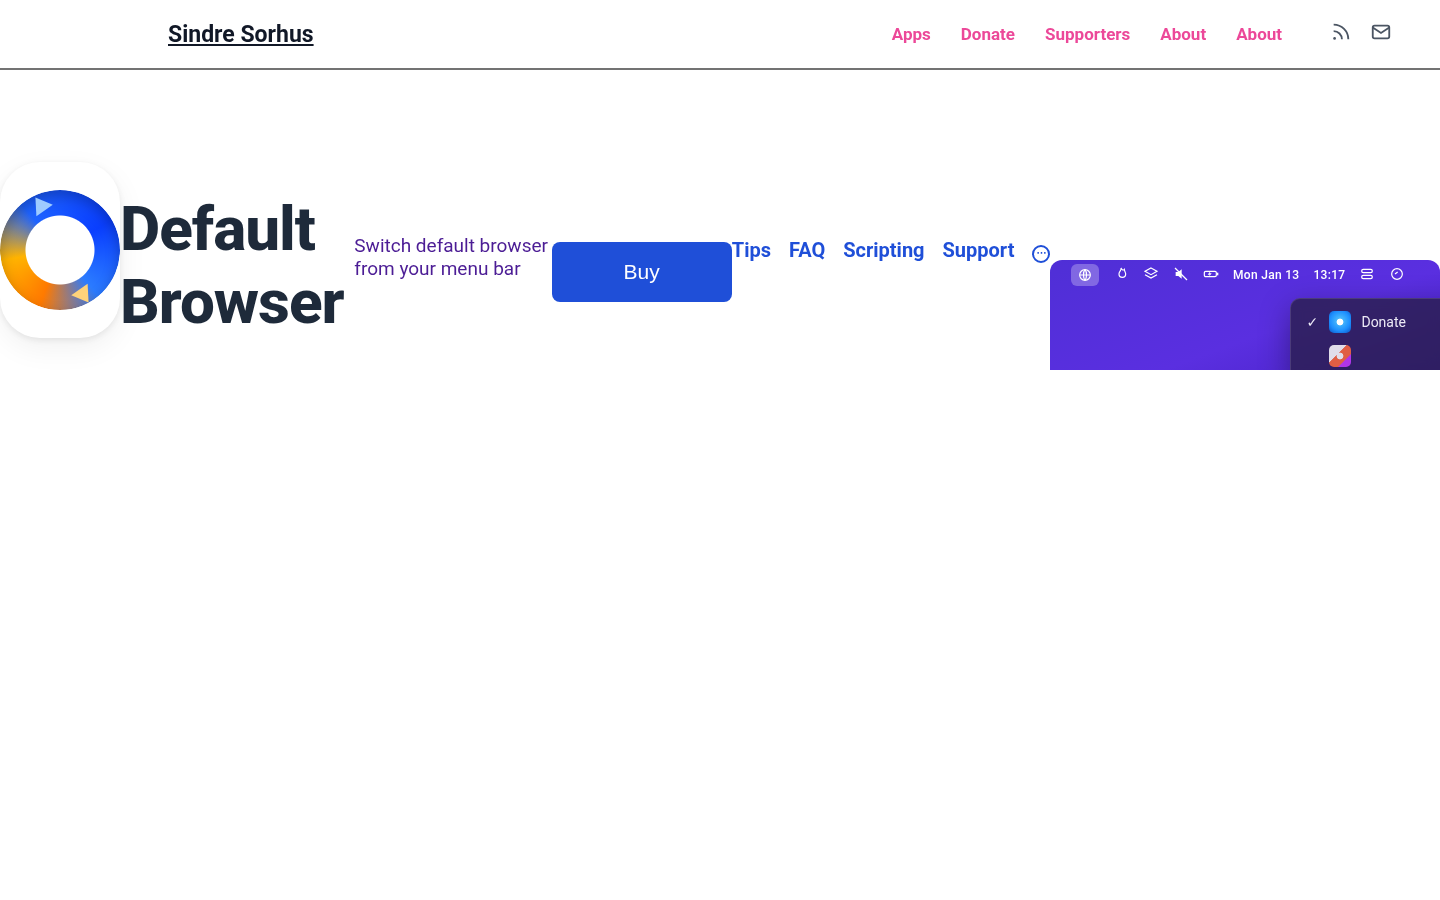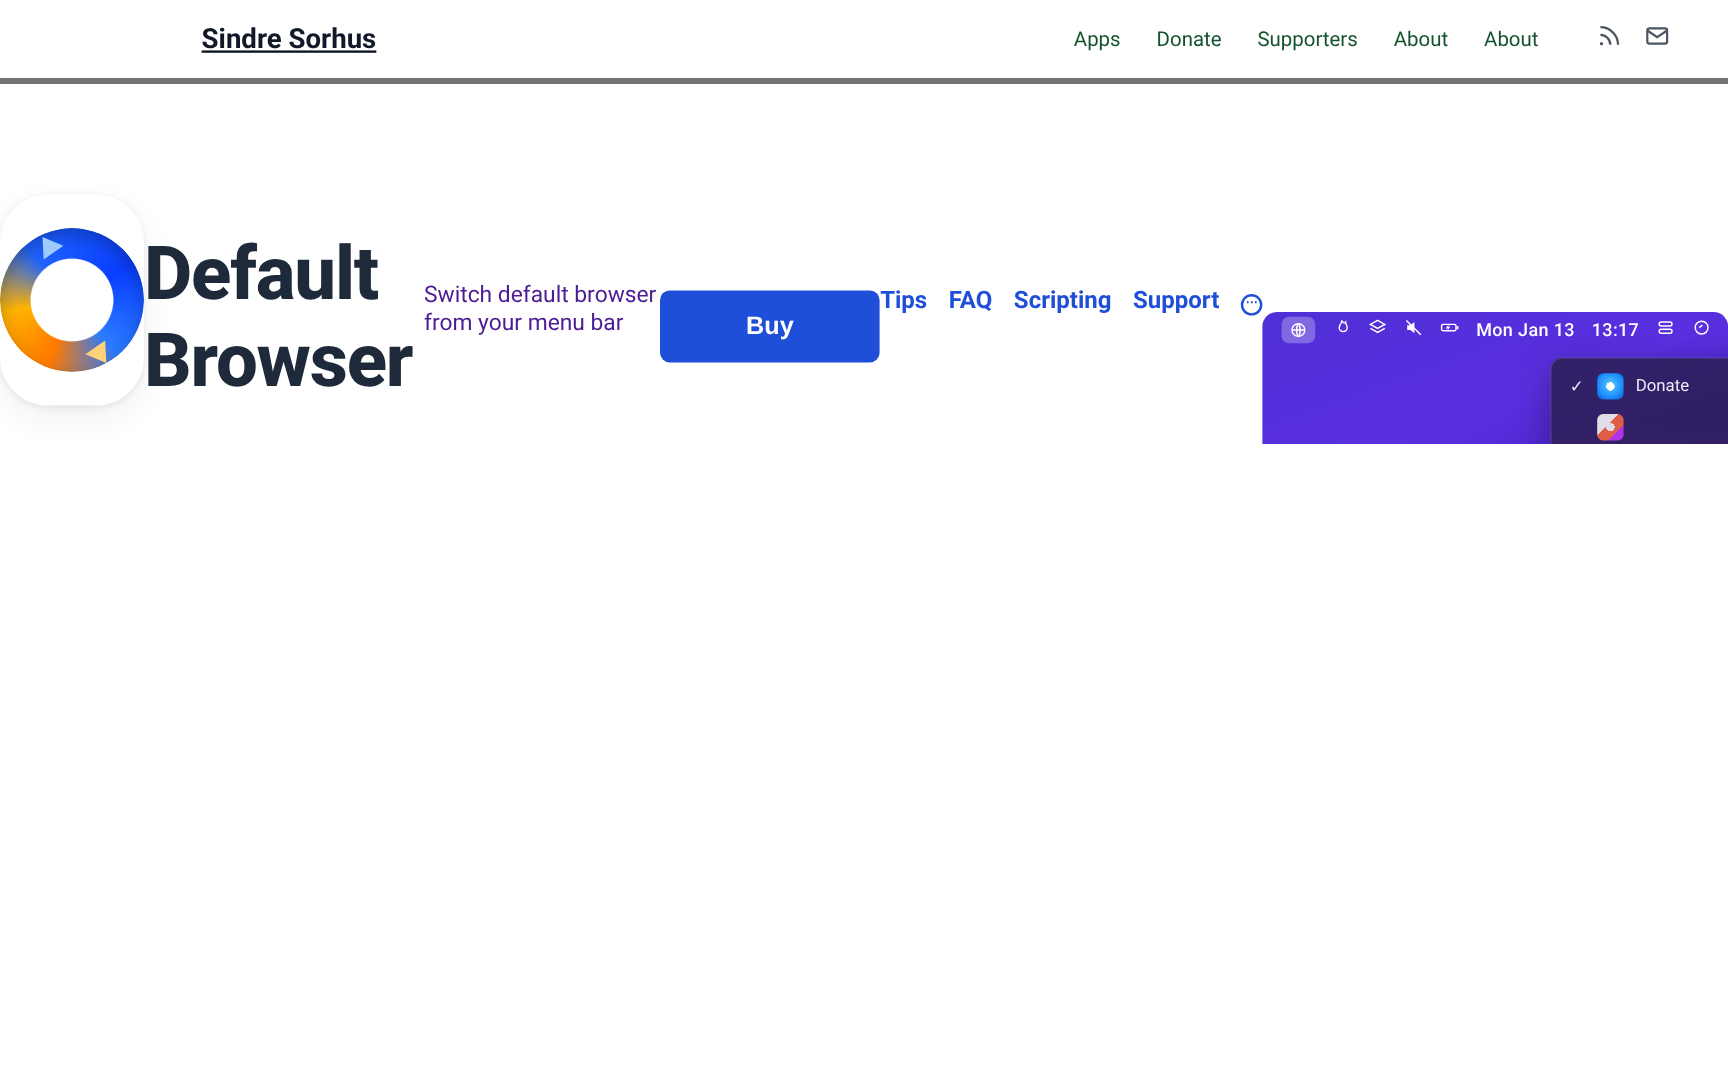--- a/index.html
+++ b/index.html
@@ -6,42 +6,42 @@
   body {
     font-family: -apple-system, BlinkMacSystemFont, "Segoe UI", Roboto, Helvetica, Arial, sans-serif;
     background: #ffffff;
     color: #1f2937;
     width: 1440px;
     min-height: 900px;
   }
 
   
   header {
-    border-bottom: 5px solid #737373;
+    border-bottom: 2px solid #737373;
     height: 70px;
     display: flex;
     align-items: center;
     padding: 0 48px 0 168px;
     justify-content: space-between;
   }
   .brand {
     font-size: 23px;
     font-weight: 700;
     color: #111827;
   }
   nav.primary {
     display: flex;
     align-items: center;
     gap: 30px;
   }
   nav.primary a {
     text-decoration: none;
-    color: #14532d;
+    color: #ec4899;
     font-size: 17px;
-    font-weight: 400;
+    font-weight: 700;
   }
   .header-icons {
     display: flex;
     align-items: center;
     gap: 18px;
     margin-left: 18px;
   }
   .header-icons svg { width: 22px; height: 22px; stroke: #4b5563; fill: none; stroke-width: 2; }
 
   
@@ -98,21 +98,21 @@
     font-size: 19px;
     color: #4c1d95;
     font-weight: 400;
   }
 
   .buy-btn {
     margin-top: 44px;
     background: #1f4fd8;
     color: #ffffff;
     font-size: 21px;
-    font-weight: 700;
+    font-weight: 400;
     border: none;
     border-radius: 8px;
     padding: 18px 72px;
     cursor: pointer;
   }
 
   .sublinks {
     display: flex;
     gap: 18px;
     align-items: center;
@@ -135,22 +135,22 @@
     margin-top: 130px;
     width: 720px;
     height: 110px;            
     border-radius: 12px 12px 0 0;
     overflow: hidden;
     position: relative;
     background: linear-gradient(160deg, #4f2fd6 0%, #5a2fe0 60%, #4a22c8 100%);
   }
   .menubar {
     position: absolute; top: 0; right: 0; left: 0; height: 30px;
-    display: flex; align-items: center; justify-content: flex-end;
-    padding: 0 14px 0 0; gap: 14px; color: #ffffff; font-size: 15px;
+    display: flex; align-items: center; justify-content: center;
+    padding: 0 14px 0 0; gap: 14px; color: #ffffff; font-size: 12px;
   }
   .menubar .pill {
     background: rgba(255,255,255,0.28);
     border-radius: 6px;
     padding: 3px 6px;
     display: inline-flex; align-items: center;
   }
   .menubar svg { width: 16px; height: 16px; stroke: #ffffff; fill: none; stroke-width: 1.8; }
   .menubar .globe svg circle { fill: none; }
   .menubar .clock { font-weight: 500; letter-spacing: 0.3px; }

